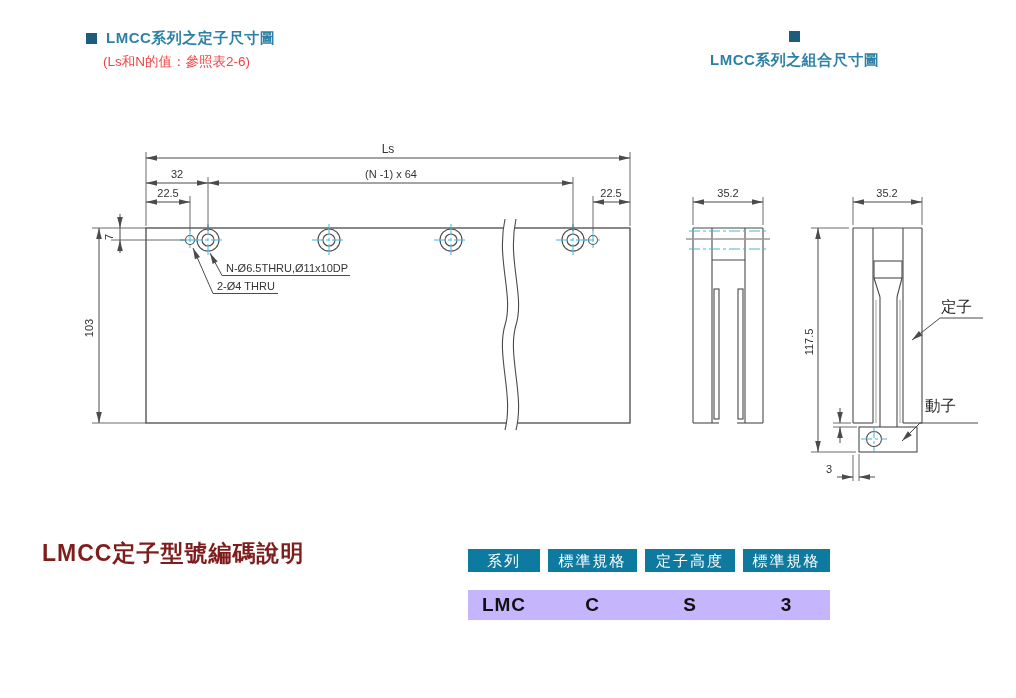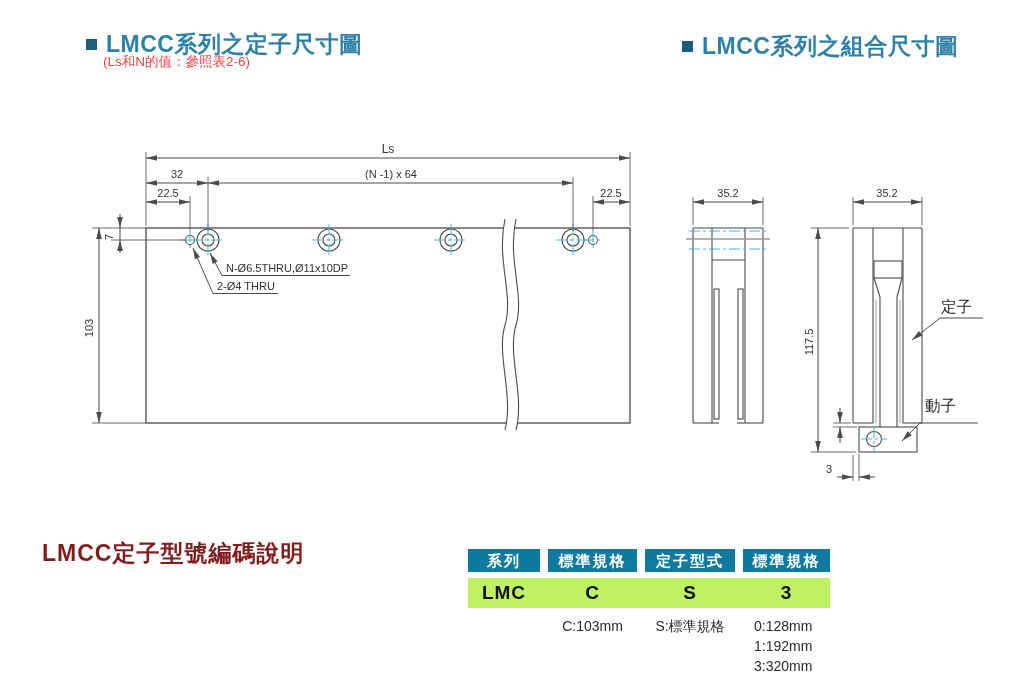--- a/index.html
+++ b/index.html
@@ -2,59 +2,59 @@
 <html><head>
 <meta charset="utf-8">
 <style>
   html,body{margin:0;padding:0;background:#ffffff;}
   body{font-family:"Liberation Sans", sans-serif;}
   .page{position:relative;width:1016px;height:698px;background:#ffffff;overflow:hidden;}
 
   
   .sec-header{position:absolute;display:flex;align-items:center;gap:9px;}
   .sec-header .bullet{width:11px;height:11px;background:#1e5c7e;flex:0 0 auto;}
-  .sec-header .t{font-size:23px;font-weight:bold;color:#2e81a6;letter-spacing:0.5px;white-space:nowrap;}
+  .sec-header .t{font-size:15px;font-weight:bold;color:#2e81a6;letter-spacing:0.5px;white-space:nowrap;}
   .sec-sub{position:absolute;font-size:13.5px;color:#ef4444;white-space:nowrap;}
 
   
   .drawing{position:absolute;left:0;top:0;}
   .ol{stroke:#4a4a4a;stroke-width:1.3;fill:none;}
   .ol2{stroke:#4a4a4a;stroke-width:1.1;fill:none;}
   .dl{stroke:#4b4b4b;stroke-width:1;fill:none;}
   .el{stroke:#5a5a5a;stroke-width:0.9;fill:none;}
   .cyan{stroke:#45b5dd;stroke-width:1;fill:none;stroke-dasharray:11 3 3 3;}
   .grayline{stroke:#9a9a9a;stroke-width:1.4;fill:none;}
   .gapline{stroke:#8a8a8a;stroke-width:0.8;fill:none;}
   .dim-text{font-family:"Liberation Sans",sans-serif;font-size:11px;fill:#333;}
   .dim-text-lg{font-family:"Liberation Sans",sans-serif;font-size:12px;fill:#333;}
   .cjk-label{font-family:"Liberation Sans",sans-serif;font-size:15.5px;fill:#222;}
 
   
   .coding-title{position:absolute;left:42px;top:538px;font-size:23px;font-weight:bold;color:#7f1d1d;letter-spacing:1px;margin:0;}
   .code-table{position:absolute;left:468px;top:549px;width:362px;}
   .code-row{display:grid;grid-template-columns:72px 89px 90px 87px;column-gap:8px;}
-  .code-head-cell{background:#0e7aa0;color:#ffffff;font-size:15px;font-weight:bold;height:23px;line-height:23px;text-align:center;letter-spacing:2px;}
-  .code-values{margin-top:6px;background:#bef264;}
+  .code-head-cell{background:#0e7aa0;color:#ffffff;font-size:15px;font-weight:normal;height:23px;line-height:23px;text-align:center;letter-spacing:2px;}
+  .code-values{margin-top:18px;background:#c4b5fd;}
   .code-value-cell{height:30px;line-height:30px;text-align:center;font-size:19px;font-weight:bold;color:#111;letter-spacing:1px;}
   .code-notes{margin-top:8px;}
   .code-note-cell{font-size:14px;color:#2b2b2b;text-align:center;line-height:20px;}
   .code-note-cell.list{text-align:left;padding-left:11px;}
 </style>
 </head>
 <body>
 
 <div class="page">
 
   <div class="sec-header" style="left:86px;top:29px;">
     <span class="bullet"></span>
     <span class="t">LMCC系列之定子尺寸圖</span>
   </div>
   <div class="sec-sub" style="left:103px;top:53px;">(Ls和N的值：參照表2-6)</div>
 
-  <div class="sec-header" style="left:682px;top:31px;">
+  <div class="sec-header" style="left:710px;top:31px;flex-direction:column;">
     <span class="bullet"></span>
     <span class="t">LMCC系列之組合尺寸圖</span>
   </div>
 
   <svg class="drawing" width="1016" height="520" viewBox="0 0 1016 520">
     <defs>
       <marker id="ah" viewBox="-12 -4 13 8" refX="0" refY="0" markerWidth="13" markerHeight="8" markerUnits="userSpaceOnUse" orient="auto-start-reverse">
         <path d="M0,0 L-11,2.8 L-11,-2.8 Z" fill="#4b4b4b"></path>
       </marker>
     </defs>
@@ -216,34 +216,24 @@
       <text class="cjk-label" x="925" y="411">動子</text>
     </g>
   </svg>
 
   <h2 class="coding-title">LMCC定子型號編碼說明</h2>
 
   <div class="code-table">
     <div class="code-row">
       <div class="code-head-cell">系列</div>
       <div class="code-head-cell">標準規格</div>
-      <div class="code-head-cell">定子型式</div>
+      <div class="code-head-cell">定子高度</div>
       <div class="code-head-cell">標準規格</div>
     </div>
     <div class="code-row code-values">
       <div class="code-value-cell">LMC</div>
       <div class="code-value-cell">C</div>
       <div class="code-value-cell">S</div>
       <div class="code-value-cell">3</div>
     </div>
-    <div class="code-row code-notes">
-      <div class="code-note-cell"></div>
-      <div class="code-note-cell">C:103mm</div>
-      <div class="code-note-cell">S:標準規格</div>
-      <div class="code-note-cell list">
-        <div>0:128mm</div>
-        <div>1:192mm</div>
-        <div>3:320mm</div>
-      </div>
-    </div>
   </div>
 
 </div>
 
 </body></html>

